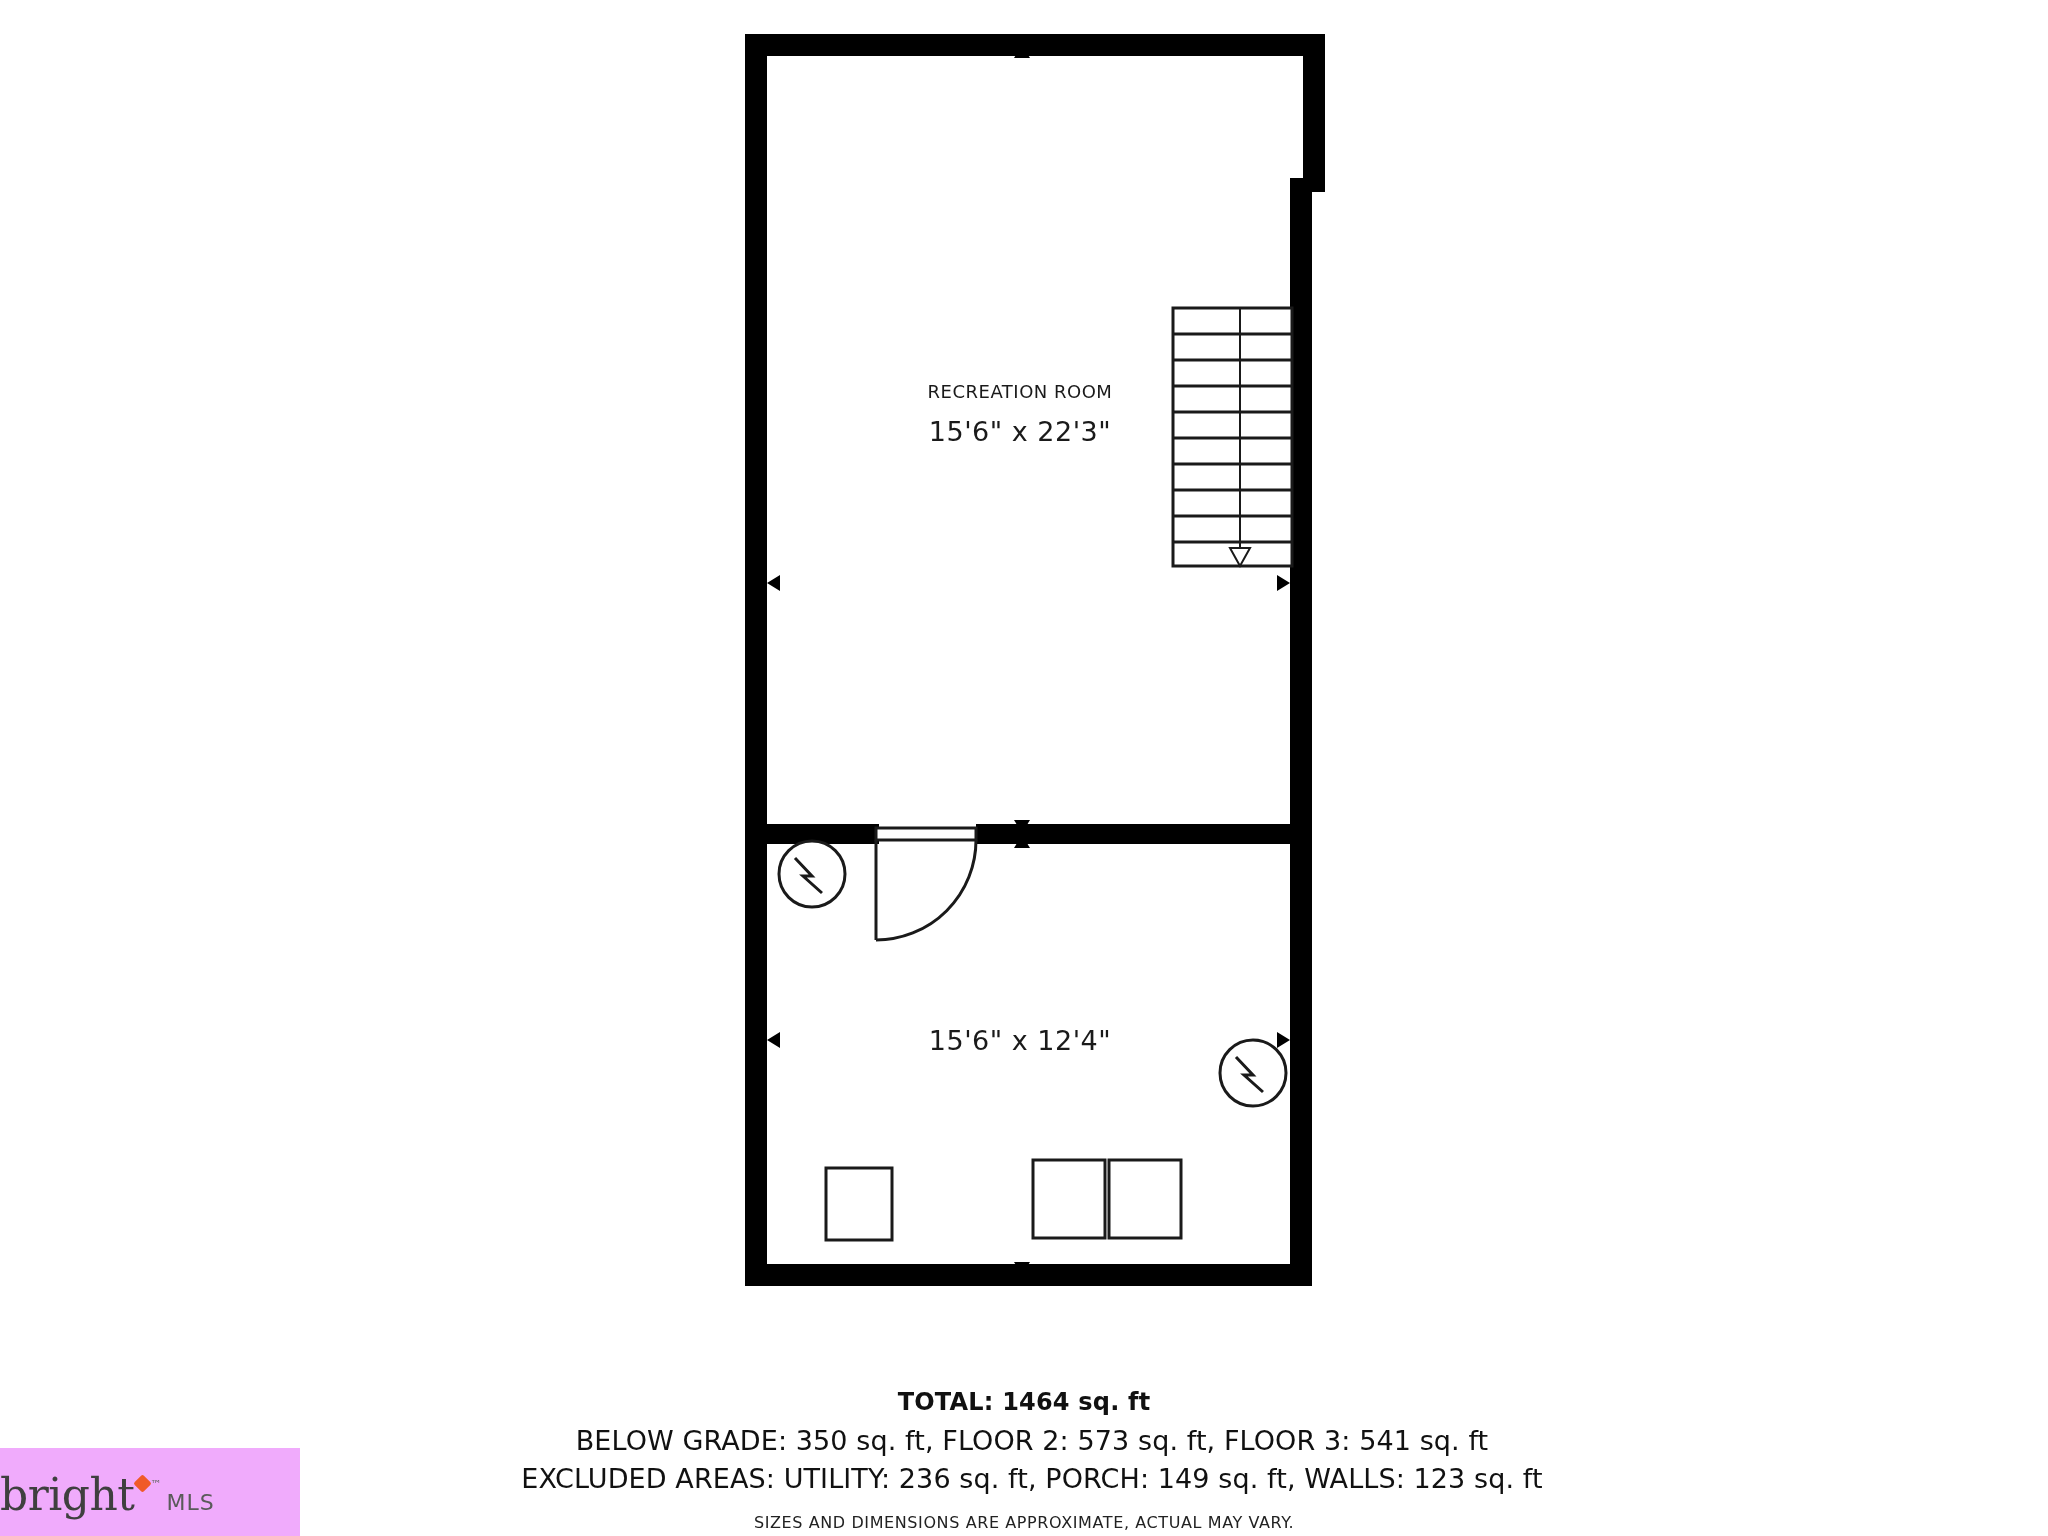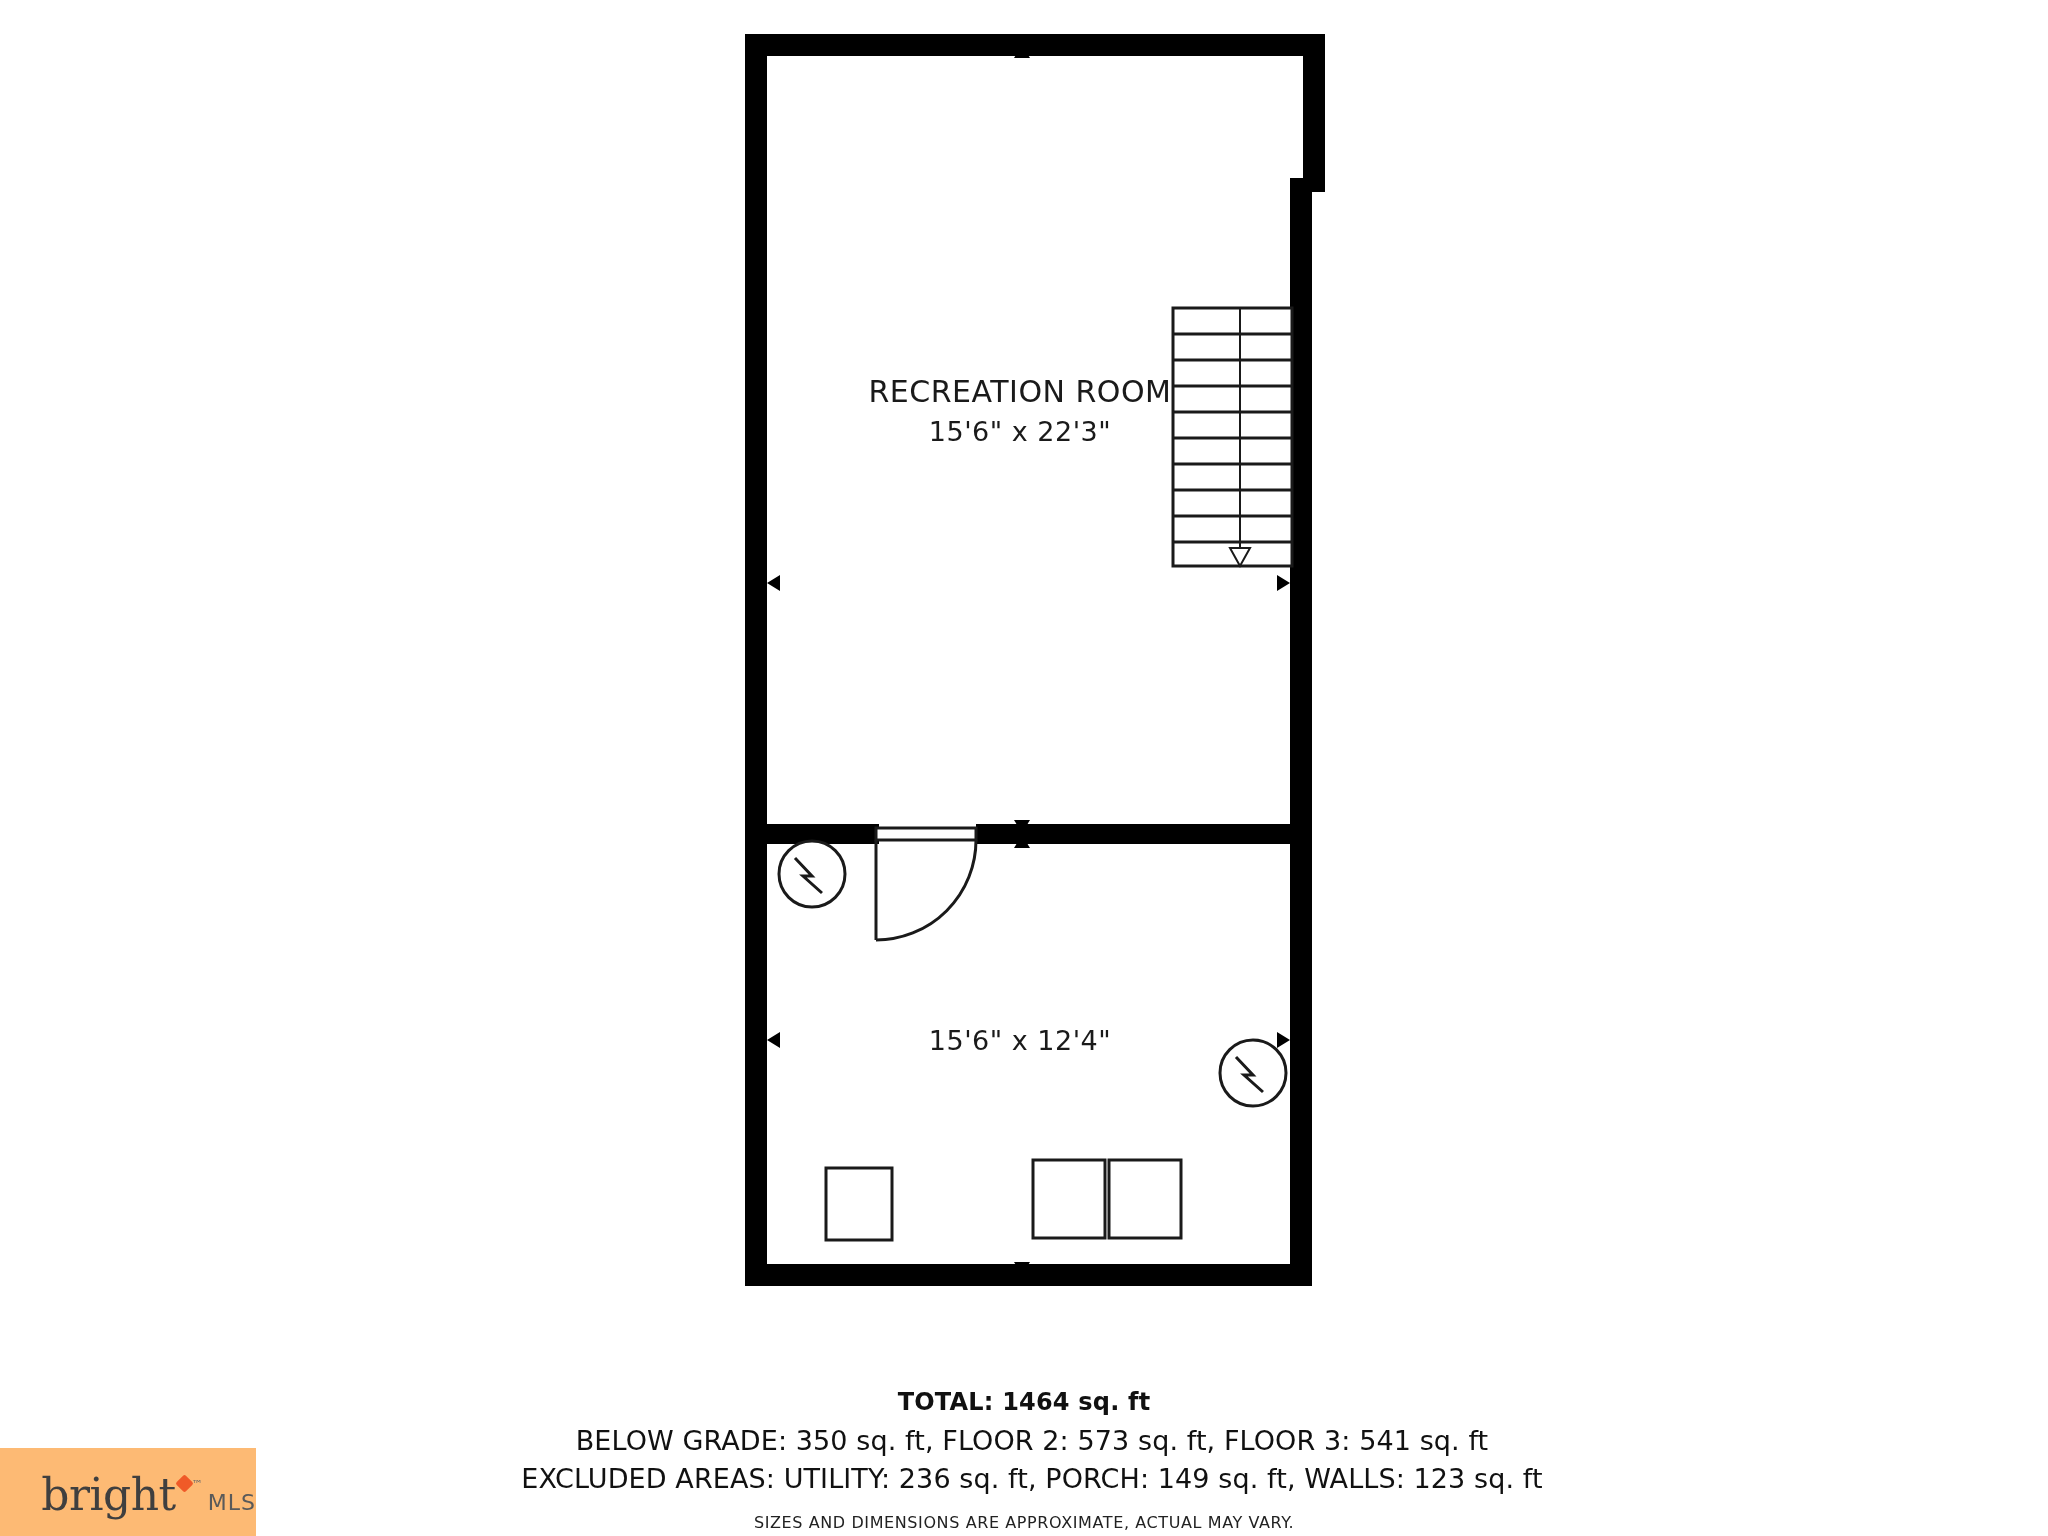--- a/index.html
+++ b/index.html
@@ -27,21 +27,21 @@
   
   .room-label {
     position: absolute;
     text-align: center;
     color: #1a1a1a;
     font-family: "DejaVu Sans", sans-serif;
     letter-spacing: 0.5px;
     white-space: nowrap;
   }
   .room-name {
-    font-size: 30px;
+    font-size: 18px;
     line-height: 40px;
   }
   .room-dims {
     font-size: 27px;
     line-height: 40px;
   }
 
   
   #summary {
     position: absolute;
@@ -69,26 +69,26 @@
     letter-spacing: 0.6px;
     margin-top: 10px;
     color: #222;
   }
 
   
   #brand {
     position: absolute;
     left: 0;
     top: 1448px;
-    width: 256px;
+    width: 300px;
     height: 88px;
-    background: #fdba74;
+    background: #f0abfc;
     display: flex;
     align-items: center;
-    justify-content: flex-end;
+    justify-content: flex-start;
   }
   #brand .brand-inner {
     display: flex;
     align-items: baseline;
     transform: translateY(2px);
   }
   #brand .bright {
     font-family: "DejaVu Serif", serif;
     font-size: 44px;
     color: #3f3f3f;

